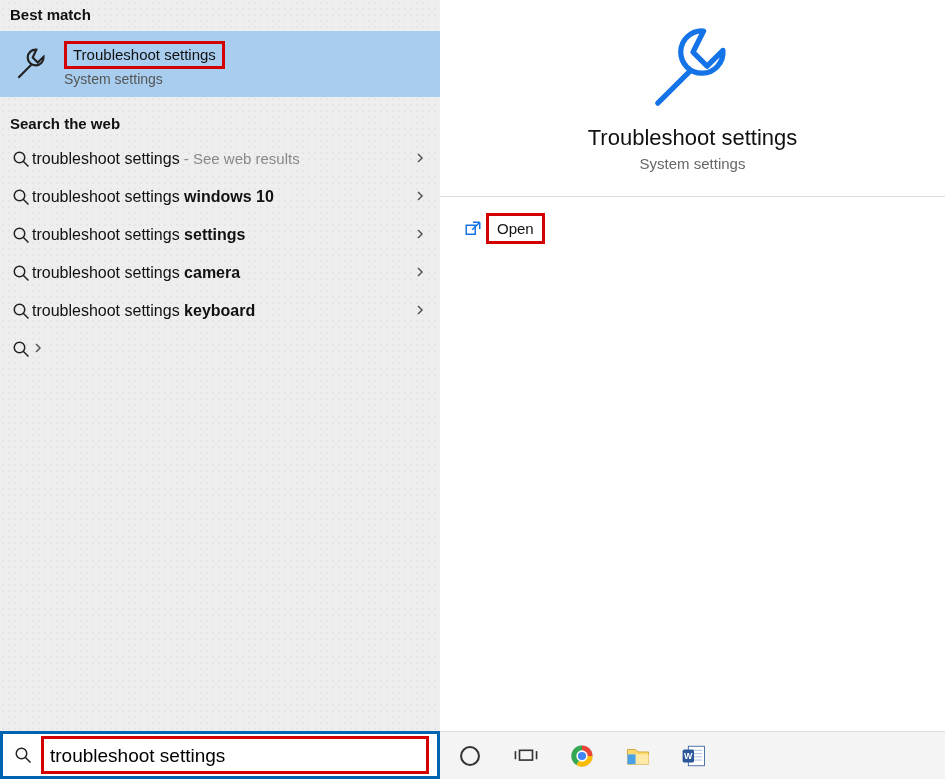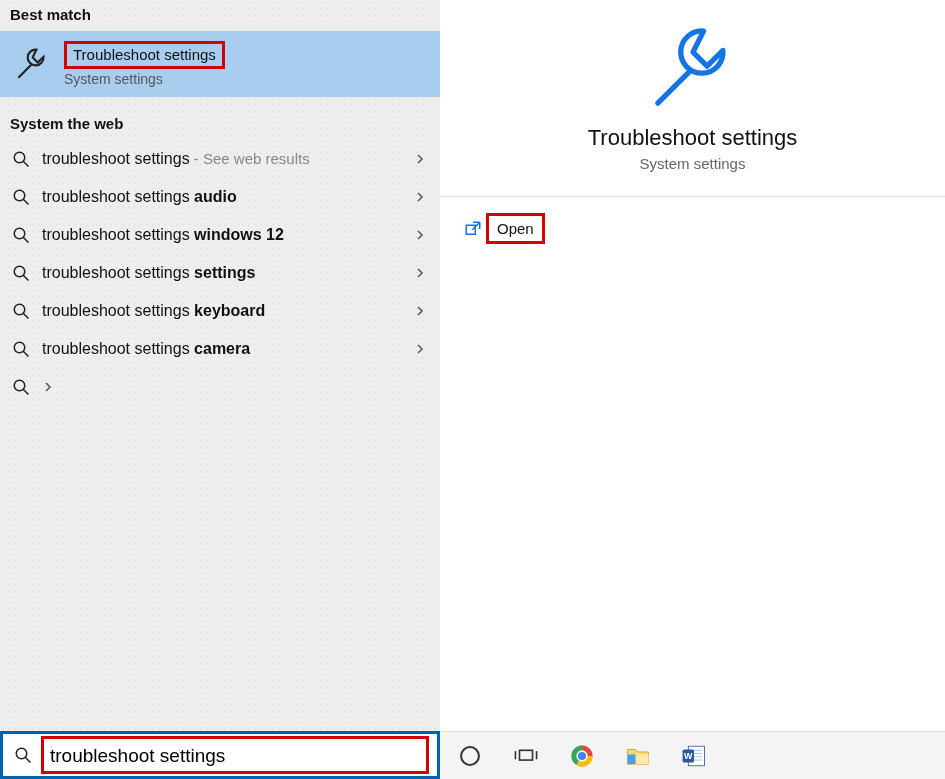--- a/index.html
+++ b/index.html
@@ -16,21 +16,21 @@
   .section-header { padding: 6px 10px 8px 10px; font-weight: 600; font-size: 15px; }
 
   .best-match { display: flex; align-items: center; background: #a9cdee; padding: 10px 12px; gap: 12px; }
   .best-match .icon-wrap { width: 40px; display: flex; align-items: center; justify-content: center; }
   .wrench { width: 36px; height: 36px; }
   .bm-text { display: flex; flex-direction: column; gap: 2px; }
   .bm-subtitle { font-size: 14px; color: #555; }
   .title-highlight { border: 3px solid #d30000; padding: 2px 6px; display: inline-block; line-height: 1.2; }
 
   .web-list { }
-  .web-item { display: flex; align-items: flex-end; padding: 10px 14px 10px 10px; gap: 10px; cursor: default; }
+  .web-item { display: flex; align-items: flex-start; padding: 10px 14px 10px 10px; cursor: default; }
   .web-item .glass { width: 22px; display:flex; justify-content:center; }
   .web-item .label { flex: 1; font-size: 16px; }
   .web-item .label .bold { font-weight: 600; }
   .web-item .hint { color: #888; font-size: 15px; }
   .web-item .chev { color: #666; }
 
   .searchbar-wrap { border: 3px solid #0063b1; background: #fff; display: flex; align-items: center; height: 48px; padding: 0 8px; gap: 6px; }
   .searchbar-wrap .glass { width: 24px; display:flex; justify-content:center; }
   .searchbar-input { flex: 1; border: none; outline: none; font-size: 19px; font-family: inherit; padding: 4px 2px; }
   .input-highlight { border: 3px solid #d30000; padding: 2px 4px 0 4px; display:flex; align-items:center; flex:1; height: 38px; }
@@ -76,21 +76,21 @@
           <svg class="wrench" viewBox="0 0 100 100">
             <path class="stroke-black" style="stroke-width:6" d="M62 10 a22 22 0 1 0 20 20 l-16 16 -14 -14 z M48 52 L12 88"></path>
           </svg>
         </span>
         <div class="bm-text">
           <span class="title-highlight">Troubleshoot settings</span>
           <span class="bm-subtitle">System settings</span>
         </div>
       </div>
 
-      <div class="section-header" style="margin-top:12px">System the web</div>
+      <div class="section-header" style="margin-top:12px">Search the web</div>
 
       <div class="web-list" id="web-list">
           <div class="web-item">
             <span class="glass">
               <svg viewBox="0 0 24 24">
                 <circle class="stroke-black" cx="10" cy="10" r="7"></circle>
                 <line class="stroke-black" x1="15" y1="15" x2="22" y2="22"></line>
               </svg>
             </span>
             <span class="label"><span>troubleshoot settings</span><span class="hint"> - See web results</span></span>
@@ -98,33 +98,21 @@
                 <path d="M8 4 L16 12 L8 20" fill="none" stroke="#555" stroke-width="3"></path>
               </svg></span>
           </div>
           <div class="web-item">
             <span class="glass">
               <svg viewBox="0 0 24 24">
                 <circle class="stroke-black" cx="10" cy="10" r="7"></circle>
                 <line class="stroke-black" x1="15" y1="15" x2="22" y2="22"></line>
               </svg>
             </span>
-            <span class="label"><span>troubleshoot settings </span><span class="bold">audio</span></span>
-            <span class="chev"><svg viewBox="0 0 24 24">
-                <path d="M8 4 L16 12 L8 20" fill="none" stroke="#555" stroke-width="3"></path>
-              </svg></span>
-          </div>
-          <div class="web-item">
-            <span class="glass">
-              <svg viewBox="0 0 24 24">
-                <circle class="stroke-black" cx="10" cy="10" r="7"></circle>
-                <line class="stroke-black" x1="15" y1="15" x2="22" y2="22"></line>
-              </svg>
-            </span>
-            <span class="label"><span>troubleshoot settings </span><span class="bold">windows 12</span></span>
+            <span class="label"><span>troubleshoot settings </span><span class="bold">windows 10</span></span>
             <span class="chev"><svg viewBox="0 0 24 24">
                 <path d="M8 4 L16 12 L8 20" fill="none" stroke="#555" stroke-width="3"></path>
               </svg></span>
           </div>
           <div class="web-item">
             <span class="glass">
               <svg viewBox="0 0 24 24">
                 <circle class="stroke-black" cx="10" cy="10" r="7"></circle>
                 <line class="stroke-black" x1="15" y1="15" x2="22" y2="22"></line>
               </svg>
@@ -134,33 +122,33 @@
                 <path d="M8 4 L16 12 L8 20" fill="none" stroke="#555" stroke-width="3"></path>
               </svg></span>
           </div>
           <div class="web-item">
             <span class="glass">
               <svg viewBox="0 0 24 24">
                 <circle class="stroke-black" cx="10" cy="10" r="7"></circle>
                 <line class="stroke-black" x1="15" y1="15" x2="22" y2="22"></line>
               </svg>
             </span>
+            <span class="label"><span>troubleshoot settings </span><span class="bold">camera</span></span>
+            <span class="chev"><svg viewBox="0 0 24 24">
+                <path d="M8 4 L16 12 L8 20" fill="none" stroke="#555" stroke-width="3"></path>
+              </svg></span>
+          </div>
+          <div class="web-item">
+            <span class="glass">
+              <svg viewBox="0 0 24 24">
+                <circle class="stroke-black" cx="10" cy="10" r="7"></circle>
+                <line class="stroke-black" x1="15" y1="15" x2="22" y2="22"></line>
+              </svg>
+            </span>
             <span class="label"><span>troubleshoot settings </span><span class="bold">keyboard</span></span>
-            <span class="chev"><svg viewBox="0 0 24 24">
-                <path d="M8 4 L16 12 L8 20" fill="none" stroke="#555" stroke-width="3"></path>
-              </svg></span>
-          </div>
-          <div class="web-item">
-            <span class="glass">
-              <svg viewBox="0 0 24 24">
-                <circle class="stroke-black" cx="10" cy="10" r="7"></circle>
-                <line class="stroke-black" x1="15" y1="15" x2="22" y2="22"></line>
-              </svg>
-            </span>
-            <span class="label"><span>troubleshoot settings </span><span class="bold">camera</span></span>
             <span class="chev"><svg viewBox="0 0 24 24">
                 <path d="M8 4 L16 12 L8 20" fill="none" stroke="#555" stroke-width="3"></path>
               </svg></span>
           </div>
           <div class="web-item">
             <span class="glass">
               <svg viewBox="0 0 24 24">
                 <circle class="stroke-black" cx="10" cy="10" r="7"></circle>
                 <line class="stroke-black" x1="15" y1="15" x2="22" y2="22"></line>
               </svg>

